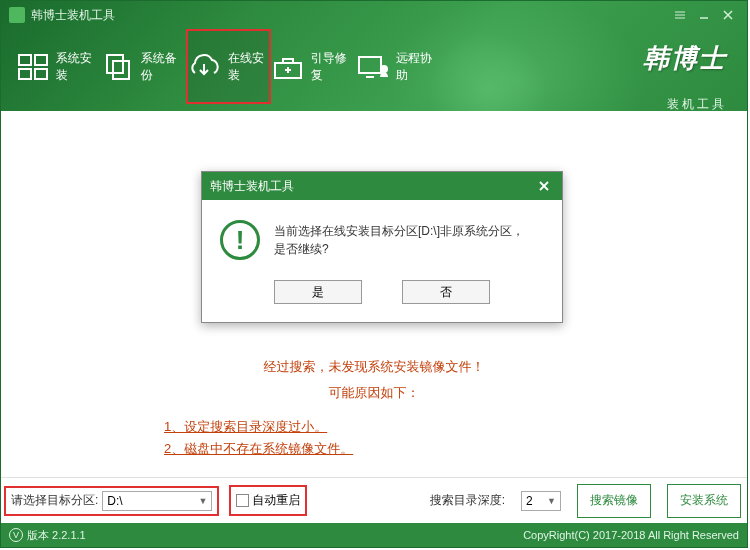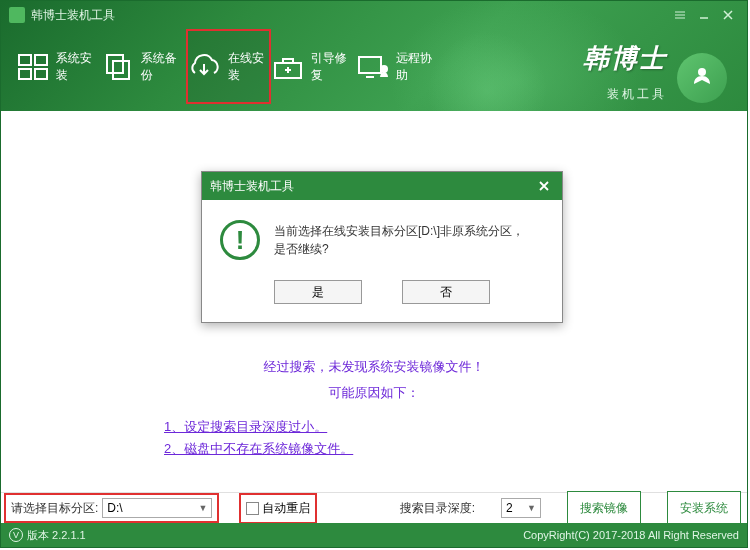--- a/index.html
+++ b/index.html
@@ -16,33 +16,33 @@
     .titlebar .app-title { color: #e0f5e5; font-size: 12px; flex: 1; }
     .titlebar .win-btn { width: 22px; height: 22px; display: flex; align-items: center; justify-content: center; color: #d0f0d5; cursor: pointer; margin-left: 2px; }
     .titlebar .win-btn svg { width: 12px; height: 12px; }
     
     .nav { position: absolute; top: 28px; left: 15px; display: flex; gap: 0; z-index: 4; }
     .nav-item { width: 85px; height: 75px; display: flex; flex-direction: row; align-items: center; justify-content: center; color: #fff; cursor: pointer; gap: 6px; }
     .nav-item.active { outline: 2px solid #e03030; outline-offset: -2px; background: rgba(0,0,0,0.1); }
     .nav-item .nav-icon { width: 36px; height: 30px; display: flex; align-items: center; justify-content: center; }
     .nav-item .nav-label { font-size: 12px; }
     
-    .brand { position: absolute; right: 20px; top: 40px; z-index: 4; display: flex; align-items: flex-end; gap: 10px; }
+    .brand { position: absolute; right: 20px; top: 40px; z-index: 4; display: flex; align-items: flex-end; gap: 10px; flex-direction: column; }
     .brand-text { text-align: right; }
     .brand-name { color: #fff; font-size: 26px; font-weight: bold; font-style: italic; letter-spacing: 2px; text-shadow: 1px 1px 2px rgba(0,0,0,0.3); }
-    .brand-sub { color: #e0f5e5; font-size: 12px; letter-spacing: 3px; margin-top: 10px; }
+    .brand-sub { color: #e0f5e5; font-size: 12px; letter-spacing: 3px; margin-top: 20px; }
     .brand-logo { width: 50px; height: 50px; background: linear-gradient(135deg, #5fc46f, #3da050); border-radius: 50%; display: flex; align-items: center; justify-content: center; }
     
     .main { position: absolute; top: 110px; left: 0; right: 0; bottom: 50px; background: #fff; }
-    .msg-block { position: absolute; left: 50%; transform: translateX(-50%); top: 245px; width: 420px; font-size: 13px; color: #6d28d9; line-height: 22px; text-align: left; }
+    .msg-block { position: absolute; left: 50%; transform: translateX(-50%); top: 245px; width: 420px; font-size: 13px; color: #c2410c; line-height: 22px; text-align: left; }
     .msg-block .msg-title { text-align: center; margin-bottom: 4px; }
     .msg-block .msg-sub { text-align: center; margin-bottom: 12px; }
     .msg-block .msg-line { text-align: left; text-decoration: underline; }
     
-    .bottombar { position: absolute; left: 0; right: 0; bottom: 24px; height: 31px; background: #fff; border-top: 1px solid #e0e0e0; display: flex; align-items: center; padding: 0 6px; gap: 26px; font-size: 12px; }
+    .bottombar { position: absolute; left: 0; right: 0; bottom: 24px; height: 46px; background: #fff; border-top: 1px solid #e0e0e0; display: flex; align-items: center; padding: 0 6px; gap: 16px; font-size: 12px; }
     .partition-group { outline: 2px solid #e03030; outline-offset: 1px; display: flex; align-items: center; gap: 4px; padding: 2px 4px; }
     .label { color: #333; }
     .select { border: 1px solid #aaa; height: 20px; padding: 0 4px; font-size: 12px; display: flex; align-items: center; justify-content: space-between; gap: 6px; background: #fff; }
     .select.partition { width: 110px; }
     .select.depth { width: 40px; }
     .select .caret { font-size: 9px; color: #666; }
     .checkbox-group { display: flex; align-items: center; gap: 3px; outline: 2px solid #e03030; outline-offset: 1px; padding: 4px 4px; }
     .checkbox { width: 13px; height: 13px; border: 1px solid #888; background: #fff; }
     .spacer { flex: 1; }
     .btn { border: 1px solid #2d8a3e; background: #fff; color: #2d8a3e; height: 22px; padding: 16px 12px; font-size: 12px; cursor: pointer; display: flex; align-items: center; }

